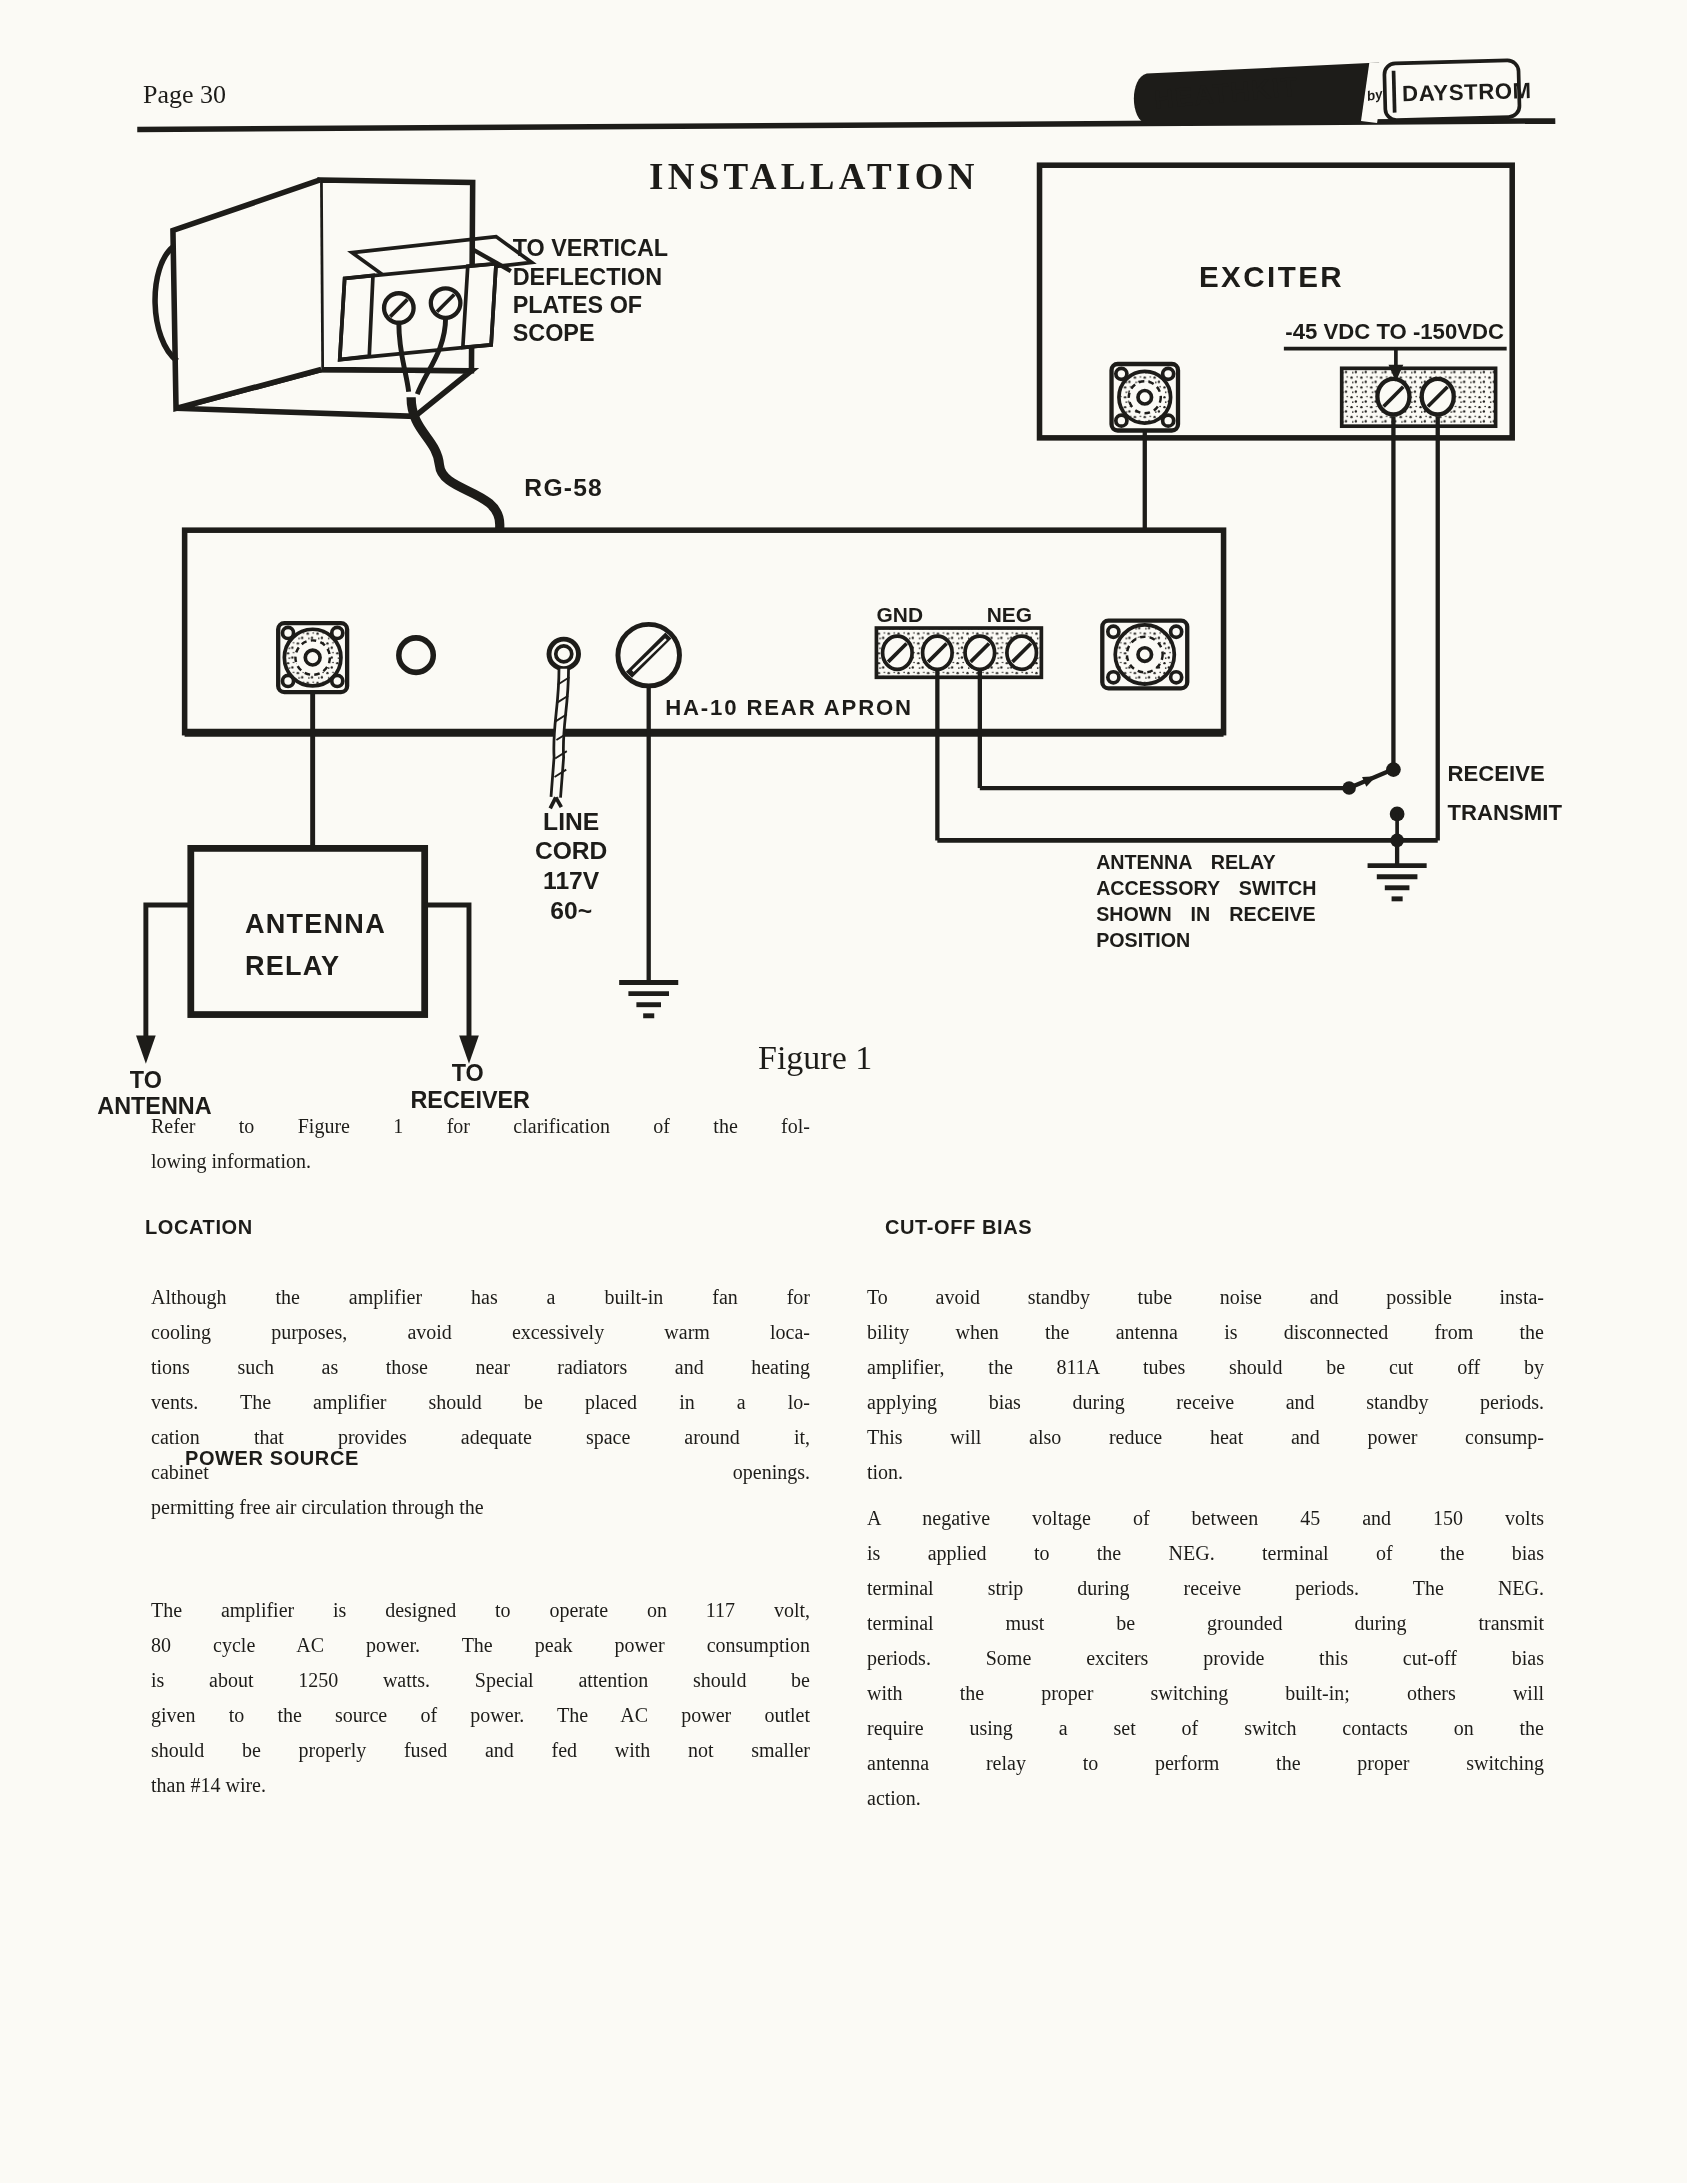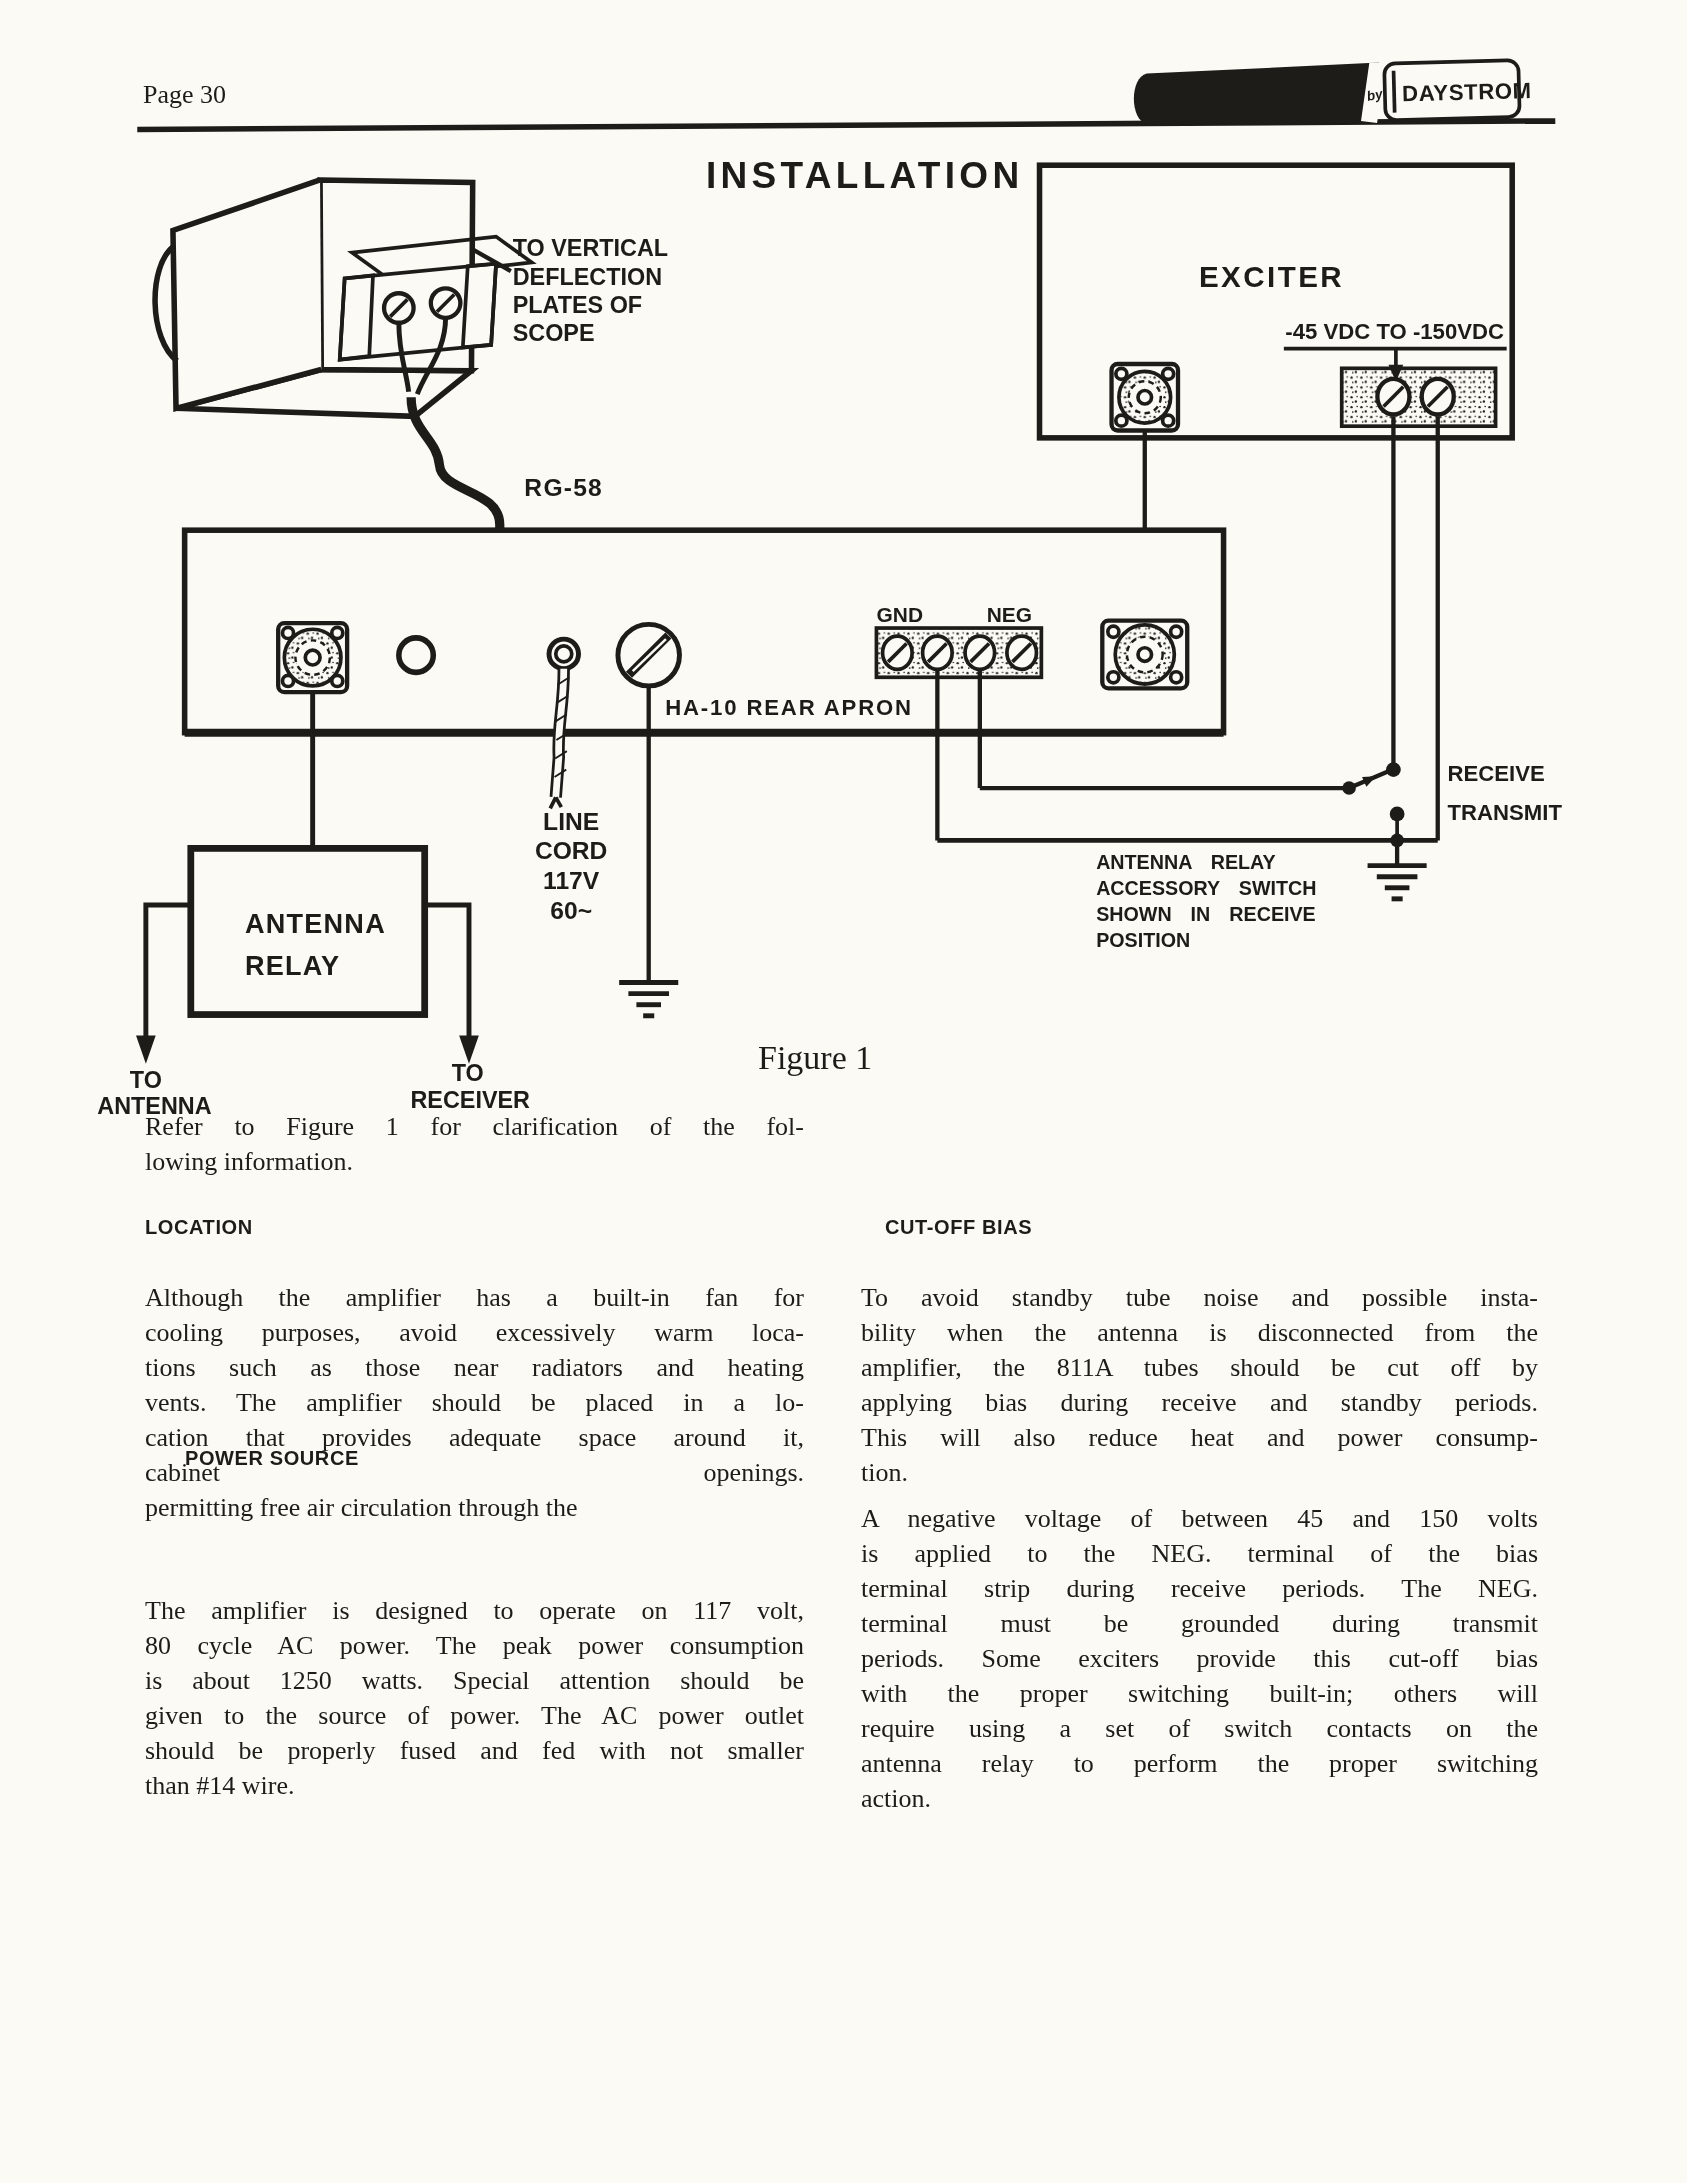--- a/index.html
+++ b/index.html
@@ -4,24 +4,24 @@
 <style>
   html,body { margin:0; padding:0; background:#d8d6d0; }
   #page {
     position:relative; width:1687px; height:2183px;
     background:#fbfaf5; color:#1d1c19;
     font-family:"Liberation Serif", serif;
     overflow:hidden;
   }
   .abs { position:absolute; }
   #pageno { left:143px; top:80px; font-size:26px; }
-  #title  { left:706px; top:155px; width:357px; font-family:Liberation Sans, sans-serif;
+  #title  { left:649px; top:155px; width:357px; font-family:Liberation Serif, serif;
             font-weight:bold; font-size:37px; letter-spacing:4.3px; }
   #caption{ left:758px; top:1039px; font-size:34px; }
-  .para { font-size:26px; line-height:35px; }
+  .para { font-size:20px; line-height:35px;margin-left:6px; }
   .para .ln { text-align:justify; text-align-last:justify; }
   .para .ln:last-child { text-align-last:left; }
   #intro  { left:145px; top:1109px; width:659px; }
   .colL { left:145px;  width:659px; }
   .colR { left:861px; width:677px; }
   .h { font-family:"Liberation Sans",sans-serif; font-weight:bold;
        font-size:20px; letter-spacing:0.6px; }
   #loc-h { top:1216px; } #loc-p { top:1280px; }
   #pow-h { top:1447px;margin-left:40px; } #pow-p { top:1593px; }
   #cut-h { top:1216px;margin-left:24px; } #cut-p1 { top:1280px; } #cut-p2 { top:1501px; }

